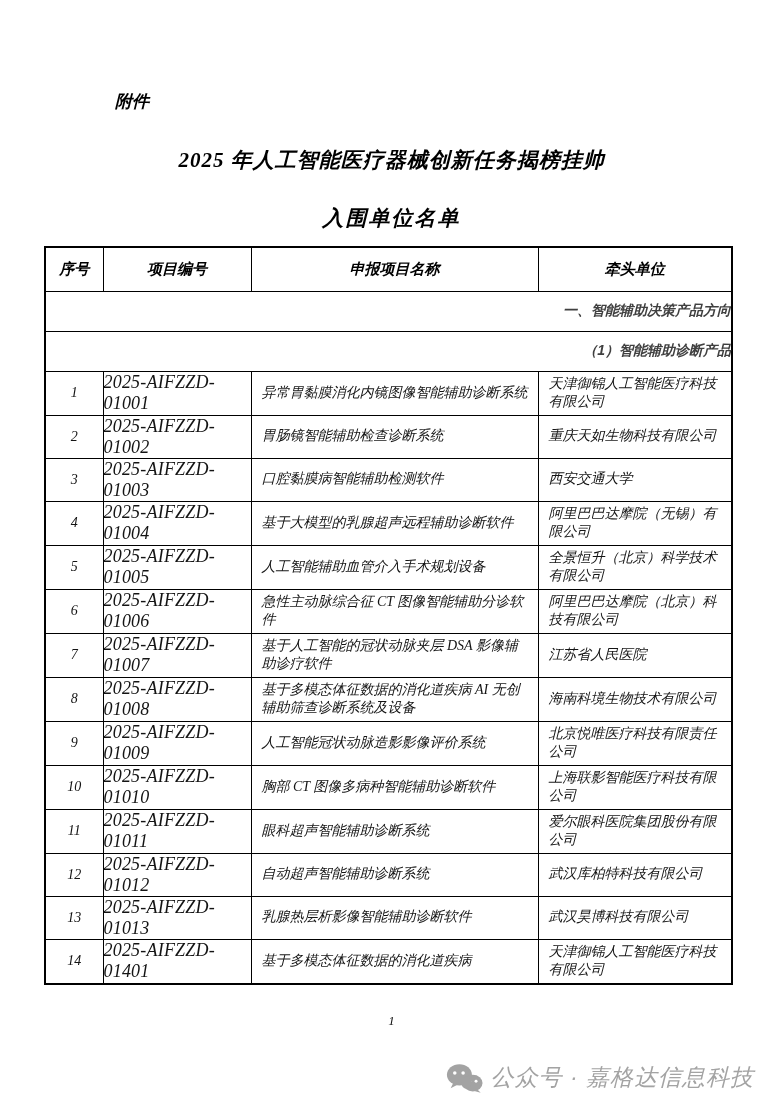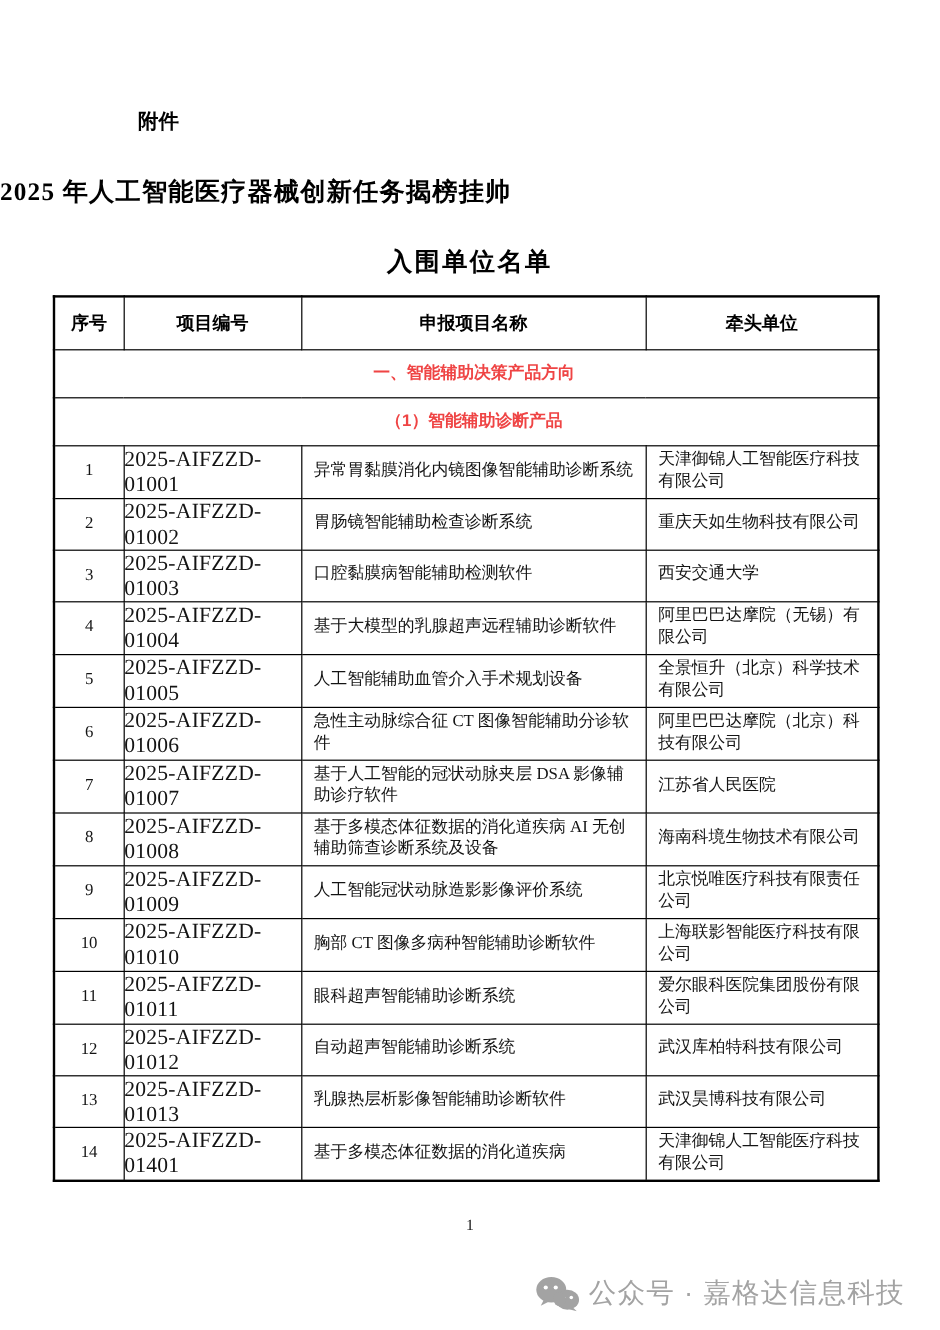--- a/index.html
+++ b/index.html
@@ -5,29 +5,30 @@
   * { margin:0; padding:0; box-sizing:border-box; }
   html,body { background:#ffffff; }
   .page {
     position:relative;
     width:783px; height:1108px;
     background:#ffffff;
     color:#141414;
     font-family:"Liberation Serif","DejaVu Serif",serif;
     overflow:hidden;
     margin:0 auto;
+    font-style:italic;
   }
   .attachment {
     position:absolute; left:115px; top:90px;
     font-size:17px; font-weight:bold; color:#000;
     font-family:"Liberation Sans","DejaVu Sans",sans-serif;
   }
   .doc-title {
     position:absolute; top:146px; left:0; width:100%;
-    font-size:21px; font-weight:bold; color:#000;
+    text-align:center; font-size:21px; font-weight:bold; color:#000;
     letter-spacing:1px;
   }
   .doc-subtitle {
     position:absolute; top:204px; left:0; width:100%;
     text-align:center; font-size:21px; font-weight:bold; color:#000;
     letter-spacing:2px;
   }
   table.shortlist {
     position:absolute; left:44px; top:246px;
     width:687px;
@@ -41,22 +42,22 @@
   }
   th.hdr {
     height:44px;
     font-family:"Liberation Sans","DejaVu Sans",sans-serif;
     font-size:15px; font-weight:bold; color:#000;
     text-align:center;
   }
   tr.section-row td, tr.subsection-row td {
     height:40px;
     font-family:"Liberation Sans","DejaVu Sans",sans-serif;
-    font-size:14px; font-weight:bold; color:#ef4444;
-    text-align:center; padding-left:13px;
+    font-size:14px; font-weight:bold; color:#404040;
+    text-align:right; padding-left:13px;
   }
   td.c-no {
     text-align:center; font-size:14px; height:41px;
   }
   td.c-code {
     text-align:left; font-size:18px;
     font-family:"Liberation Serif","DejaVu Serif",serif;
     letter-spacing:0.2px;
   }
   td.c-name, td.c-unit {

